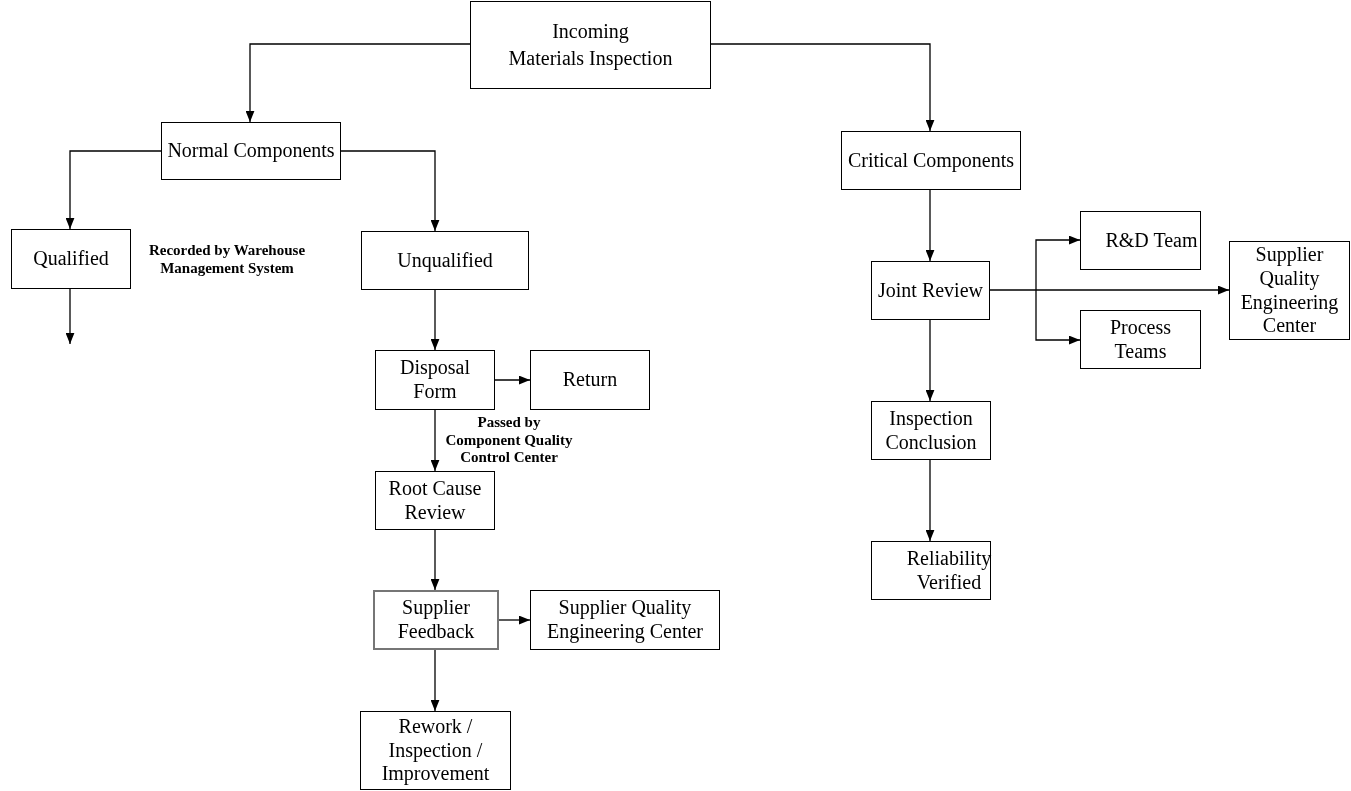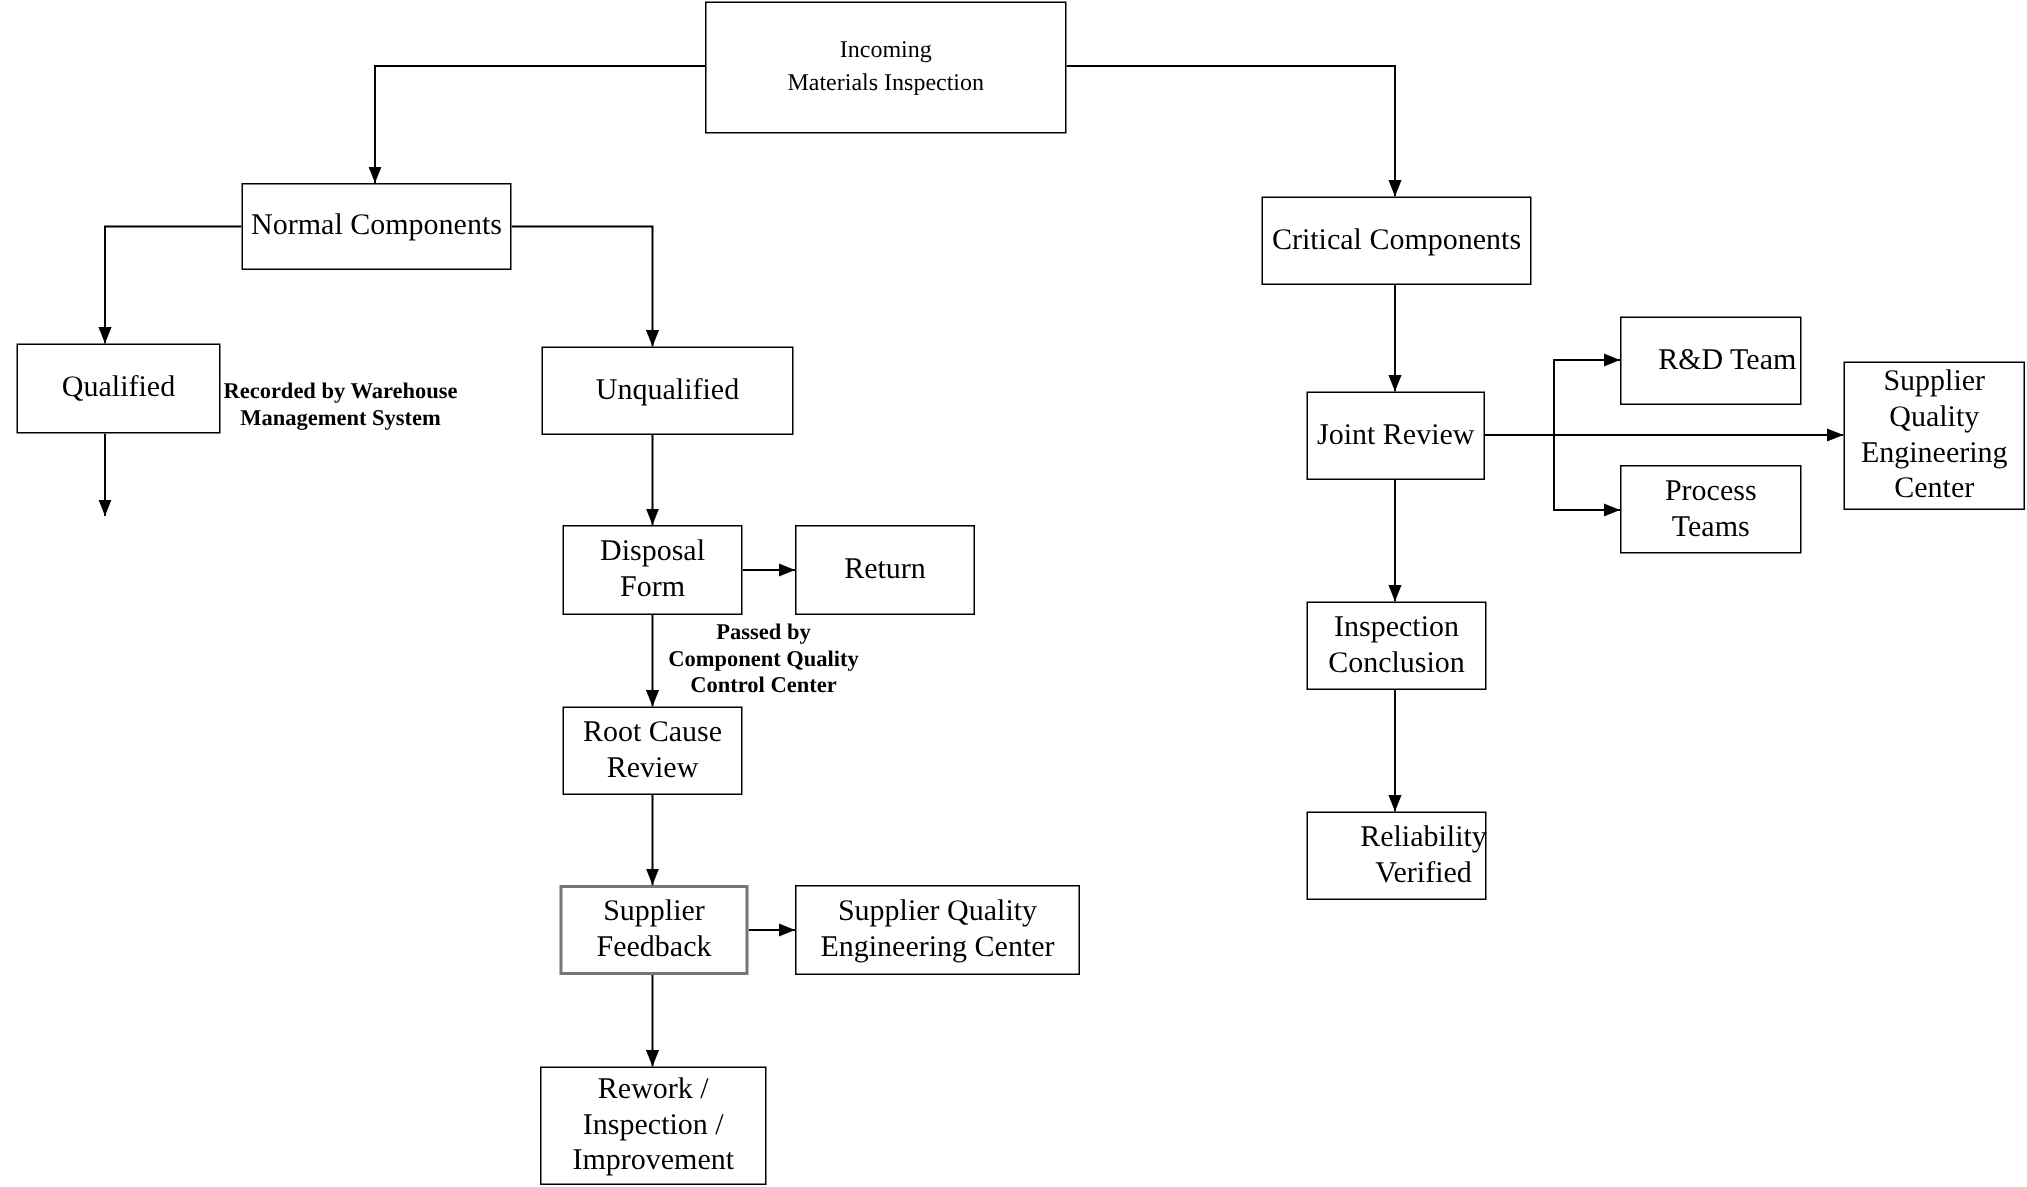--- a/index.html
+++ b/index.html
@@ -35,21 +35,21 @@
     background: #ffffff;
     display: flex;
     align-items: center;
     justify-content: center;
     text-align: center;
     white-space: pre-line;
     font-size: 20px;
     line-height: 1.18;
   }
   .node.title {
-    font-size: 16px;
+    font-size: 20px;
     line-height: 1.36;
   }
   .node.highlight {
     border: 2px solid #767676;
   }
   .note {
     position: absolute;
     box-sizing: border-box;
     text-align: center;
     white-space: pre-line;
@@ -86,21 +86,21 @@
     <path class="edge" d="M1036,290 V340 H1080" marker-end="url(#arrow)"></path>
     <path class="edge" d="M930,320 V401" marker-end="url(#arrow)"></path>
     <path class="edge" d="M930,460 V541" marker-end="url(#arrow)"></path>
   </svg>
 
   <div class="node title" style="left:470px; top:1px; width:241px; height:88px;">Incoming
 Materials Inspection</div>
 
   <div class="node" style="left:161px; top:122px; width:180px; height:58px;">Normal Components</div>
 
-  <div class="node" style="left:11px; top:229px; width:136px; height:60px;">Qualified</div>
+  <div class="node" style="left:11px; top:229px; width:120px; height:60px;">Qualified</div>
 
 
   <div class="node" style="left:361px; top:231px; width:168px; height:59px;">Unqualified</div>
 
   <div class="node" style="left:375px; top:350px; width:120px; height:60px;">Disposal
 Form</div>
 
   <div class="node" style="left:530px; top:350px; width:120px; height:60px;">Return</div>
 
   <div class="node" style="left:375px; top:471px; width:120px; height:59px;">Root Cause
@@ -129,20 +129,20 @@
 Quality
 Engineering
 Center</div>
 
   <div class="node" style="left:871px; top:401px; width:120px; height:59px;">Inspection
 Conclusion</div>
 
   <div class="node" style="left:871px; top:541px; width:120px; height:59px;padding-left:36px;">Reliability
 Verified</div>
 
-  <div class="note" style="left:138px; top:253px; width:178px;">Recorded by Warehouse
+  <div class="note" style="left:138px; top:242px; width:178px;">Recorded by Warehouse
 Management System</div>
 
   <div class="note" style="left:429px; top:414px; width:160px;">Passed by
 Component Quality
 Control Center</div>
 
 </div>
 
 </body></html>

